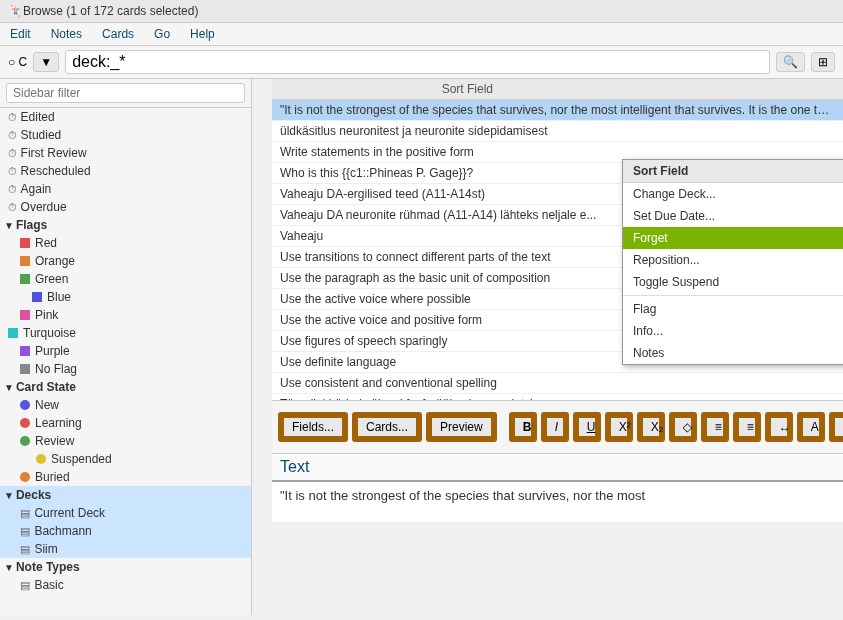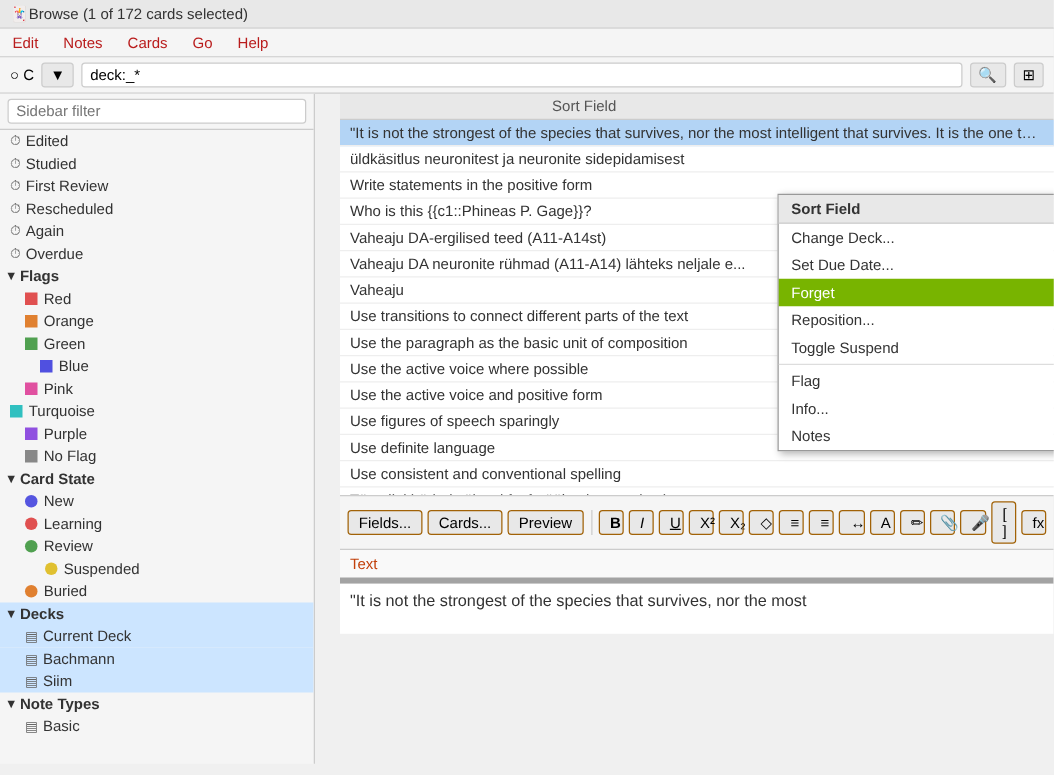--- a/index.html
+++ b/index.html
@@ -20,21 +20,21 @@
     .menu-bar {
       background: #f5f5f5;
       border-bottom: 1px solid #ccc;
       padding: 2px 0;
       display: flex;
     }
     .menu-bar .menu-item {
       padding: 2px 10px;
       cursor: pointer;
       font-size: 12px;
-      color: #b91c1c;
+      color: #0c4a6e;
     }
 
     
     .toolbar {
       background: #f5f5f5;
       border-bottom: 1px solid #ccc;
       padding: 4px 8px;
       display: flex;
       align-items: center;
       gap: 6px;
@@ -154,21 +154,21 @@
       background: #f5f5f5;
       border-top: 1px solid #ccc;
       border-bottom: 1px solid #ccc;
       padding: 4px 6px;
       display: flex;
       align-items: center;
       gap: 4px;
     }
     .bottom-toolbar button {
       padding: 2px 8px;
-      border: 1px solid #a16207;
+      border: 6px solid #a16207;
       background: #e8e8e8;
       border-radius: 3px;
       cursor: pointer;
       font-size: 12px;
     }
     .bottom-toolbar .separator {
       width: 1px;
       height: 20px;
       background: #ccc;
       margin: 0 2px;
@@ -180,23 +180,23 @@
       border-radius: 3px;
       cursor: pointer;
       font-size: 12px;
       min-width: 20px;
       text-align: center;
     }
 
     
     .text-preview {
       padding: 4px 8px;
-      font-size: 12px;
-      color: #c2410c;
-      border-bottom: 5px solid #a3a3a3;
+      font-size: 16px;
+      color: #0c4a6e;
+      border-bottom: 2px solid #a3a3a3;
       background: #f9f9f9;
     }
     .text-content {
       padding: 6px 8px;
       font-size: 13px;
       color: #333;
       background: white;
       min-height: 40px;
     }
 
@@ -266,21 +266,21 @@
   <span class="menu-item">Edit</span>
   <span class="menu-item">Notes</span>
   <span class="menu-item">Cards</span>
   <span class="menu-item">Go</span>
   <span class="menu-item">Help</span>
 </div>
 
 <div class="toolbar">
   <span style="font-size:12px;">○ C</span>
   <span style="background:#e8e8e8;border:1px solid #ccc;padding:2px 6px;border-radius:3px;cursor:pointer;">▼</span>
-  <input type="text" value="deck:_*" style="flex: 1 1 0%; padding: 2px 6px; border: 1px solid rgb(204, 204, 204); border-radius: 3px; font-size: 12px;">
+  <input type="text" value="deck:_*" style="flex: 1 1 0%; padding: 2px 6px; border: 1px solid rgb(204, 204, 204); border-radius: 3px; font-size: 16px;">
   <button class="toolbar-btn">🔍</button>
   <button class="toolbar-btn">⊞</button>
 </div>
 
 <div class="main-layout">
 
   <div class="sidebar">
     <div class="sidebar-filter">
       <input type="text" placeholder="Sidebar filter" style="">
     </div>

